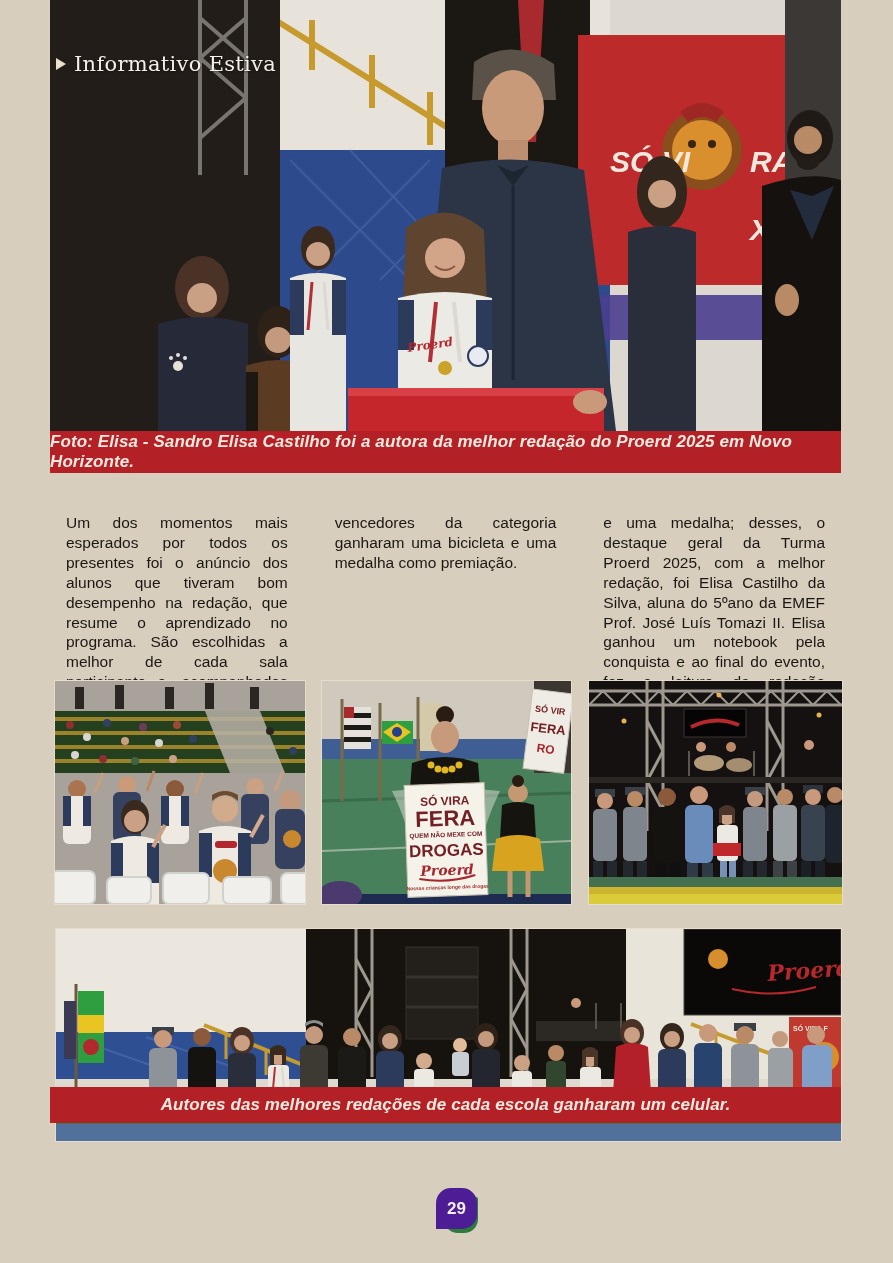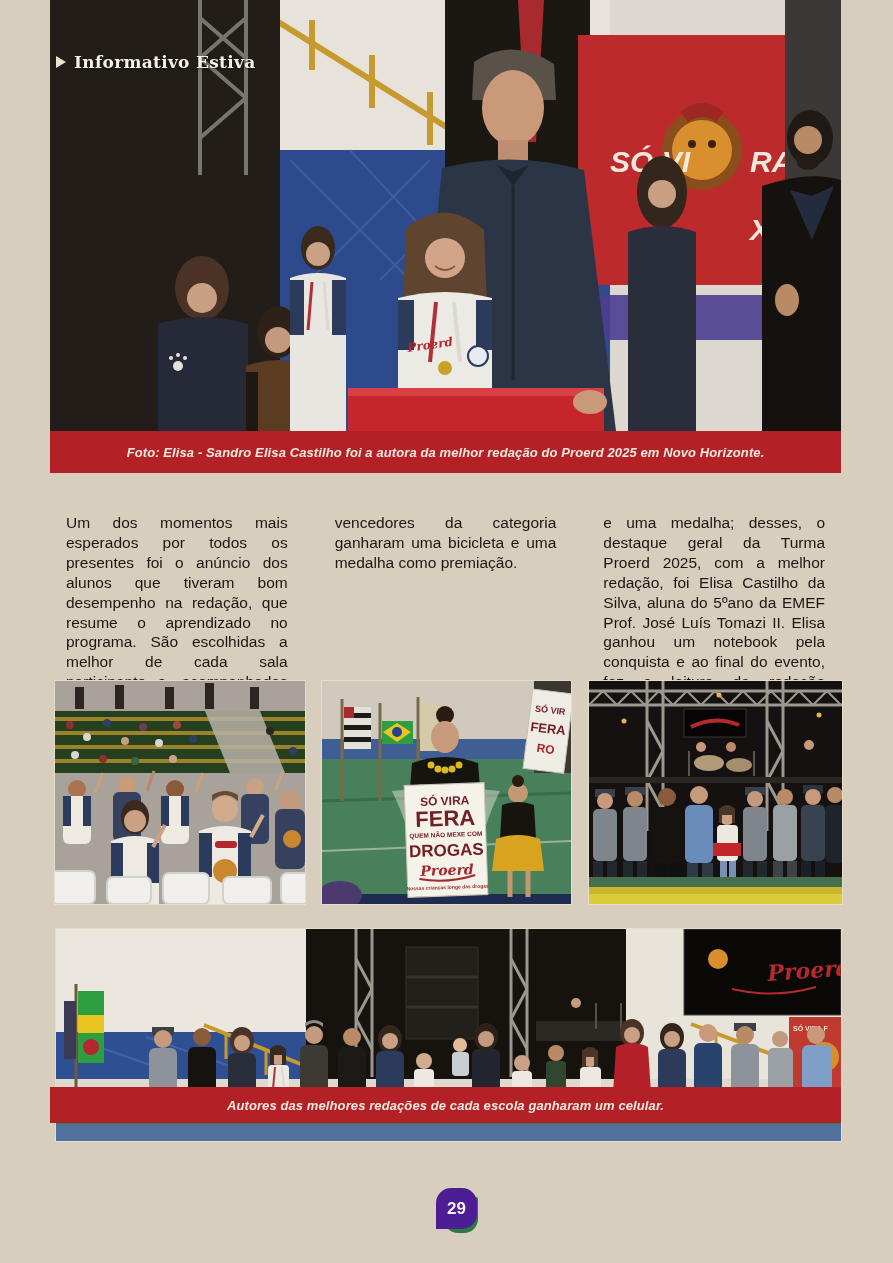--- a/index.html
+++ b/index.html
@@ -11,26 +11,26 @@
   .photo svg{display:block;width:100%;height:100%;}
   #top-photo{left:50px;top:0;width:791px;height:431px;}
   #photo-crowd{left:54px;top:680px;width:250px;height:223px;border:1px solid #e6ddcc;}
   #photo-sign{left:321px;top:680px;width:249px;height:223px;border:1px solid #e6ddcc;}
   #photo-stage{left:588px;top:680px;width:253px;height:223px;border:1px solid #e6ddcc;}
   #bottom-photo{left:55px;top:928px;width:785px;height:212px;border:1px solid #e6ddcc;}
 
   
   .masthead{position:absolute;left:56px;top:52px;display:flex;align-items:center;gap:8px;z-index:5;}
   .masthead .arrow{width:0;height:0;border-top:6px solid transparent;border-bottom:6px solid transparent;border-left:10px solid #ece1cf;}
-  .masthead .title{font-family:"DejaVu Serif","Liberation Serif",serif;font-weight:bold;font-size:17px;color:#f6f1e8;letter-spacing:.3px;text-shadow:0 1px 2px rgba(0,0,0,.55);}
+  .masthead .title{font-family:"DejaVu Serif","Liberation Serif",serif;font-weight:normal;font-size:21px;color:#f6f1e8;letter-spacing:.3px;text-shadow:0 1px 2px rgba(0,0,0,.55);}
 
   
   .caption-bar{position:absolute;left:50px;width:791px;background:#b32127;color:#f3e9df;
     font-style:italic;font-weight:bold;display:flex;align-items:center;justify-content:center;
-    font-size:13px;letter-spacing:.1px;}
+    font-size:17px;letter-spacing:.1px;}
   #caption-top{top:431px;height:42px;}
   #caption-bottom{top:1087px;height:36px;}
 
   
   .article{position:absolute;left:50px;top:497px;width:791px;display:flex;gap:15px;}
   .article .col{flex:1;color:#1b1713;font-size:15.5px;line-height:19.9px;text-align:justify;}
   .article p{margin:16px;}
   .article p + p{margin-top:20px;}
 
   

